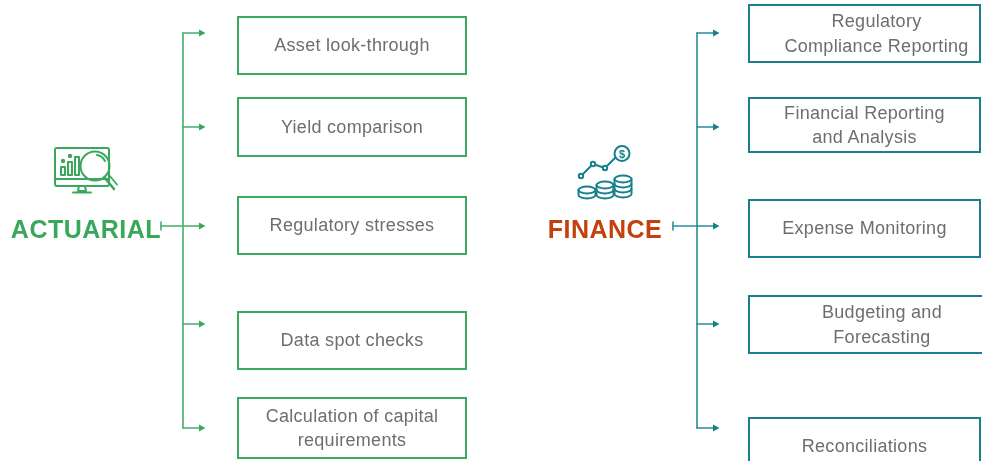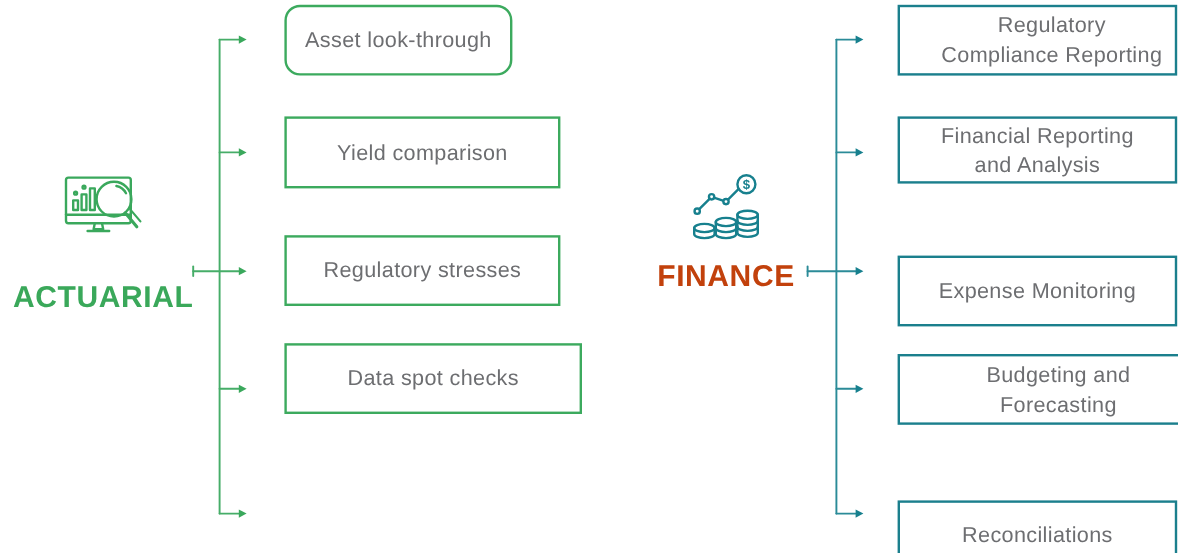--- a/index.html
+++ b/index.html
@@ -43,21 +43,21 @@
   }
   .title-green { color: #3aa85a; }
   .title-teal  { color: #c2410c; }
   .connector { position: absolute; top: 0; }
 </style>
 </head>
 <body>
 
 <div class="canvas">
 
-  <div class="label-block" style="left:10px; top:144px; width:152px;gap:18px;">
+  <div class="label-block" style="left:10px; top:144px; width:152px;">
     <span>
       <svg width="74" height="60" viewBox="0 0 74 60" fill="none">
         <g stroke="#3aa85c" stroke-width="2" fill="none" stroke-linecap="round" stroke-linejoin="round">
           <rect x="6" y="4" width="54" height="38" rx="2"></rect>
           <line x1="6" y1="35" x2="60" y2="35"></line>
           <path d="M30 42 L29 47 L37 47 L36 42"></path>
           <line x1="24" y1="48.5" x2="42" y2="48.5"></line>
           <rect x="12" y="23" width="4" height="8"></rect>
           <rect x="19" y="18" width="4" height="13"></rect>
           <rect x="26" y="13" width="4" height="18"></rect>
@@ -129,27 +129,29 @@
     </g>
     <g fill="#17808e">
       <polygon points="45,29.6 51.5,33 45,36.4"></polygon>
       <polygon points="45,123.6 51.5,127 45,130.4"></polygon>
       <polygon points="45,222.6 51.5,226 45,229.4"></polygon>
       <polygon points="45,320.6 51.5,324 45,327.4"></polygon>
       <polygon points="45,424.6 51.5,428 45,431.4"></polygon>
     </g>
   </svg>
 
-  <div class="box box-green" style="left:237px; top:4px;  width:190px; height:59px;border-radius:13px;">Asset look-through</div>
+  <div class="box box-green" style="left:237px; top:16px;  width:230px; height:59px;">Asset look-through</div>
   <div class="box box-green" style="left:237px; top:97px; width:230px; height:60px;">Yield comparison</div>
   <div class="box box-green" style="left:237px; top:196px; width:230px; height:59px;">Regulatory stresses</div>
-  <div class="box box-green" style="left:237px; top:286px; width:248px; height:59px;">Data spot checks</div>
+  <div class="box box-green" style="left:237px; top:311px; width:230px; height:59px;">Data spot checks</div>
+  <div class="box box-green" style="left:237px; top:397px; width:230px; height:62px;">Calculation of capital
+requirements</div>
 
   <div class="box box-teal" style="left:748px; top:4px;  width:233px; height:59px;padding-left:32px;">Regulatory
 Compliance Reporting</div>
   <div class="box box-teal" style="left:748px; top:97px; width:233px; height:56px;">Financial Reporting
 and Analysis</div>
-  <div class="box box-teal" style="left:748px; top:213px; width:233px; height:59px;">Expense Monitoring</div>
+  <div class="box box-teal" style="left:748px; top:199px; width:233px; height:59px;">Expense Monitoring</div>
   <div class="box box-teal" style="left:748px; top:295px; width:268px; height:59px;">Budgeting and
 Forecasting</div>
   <div class="box box-teal" style="left:748px; top:400px; width:233px; height:58px;margin-top:17px;">Reconciliations</div>
 
 </div>
 
 </body></html>

